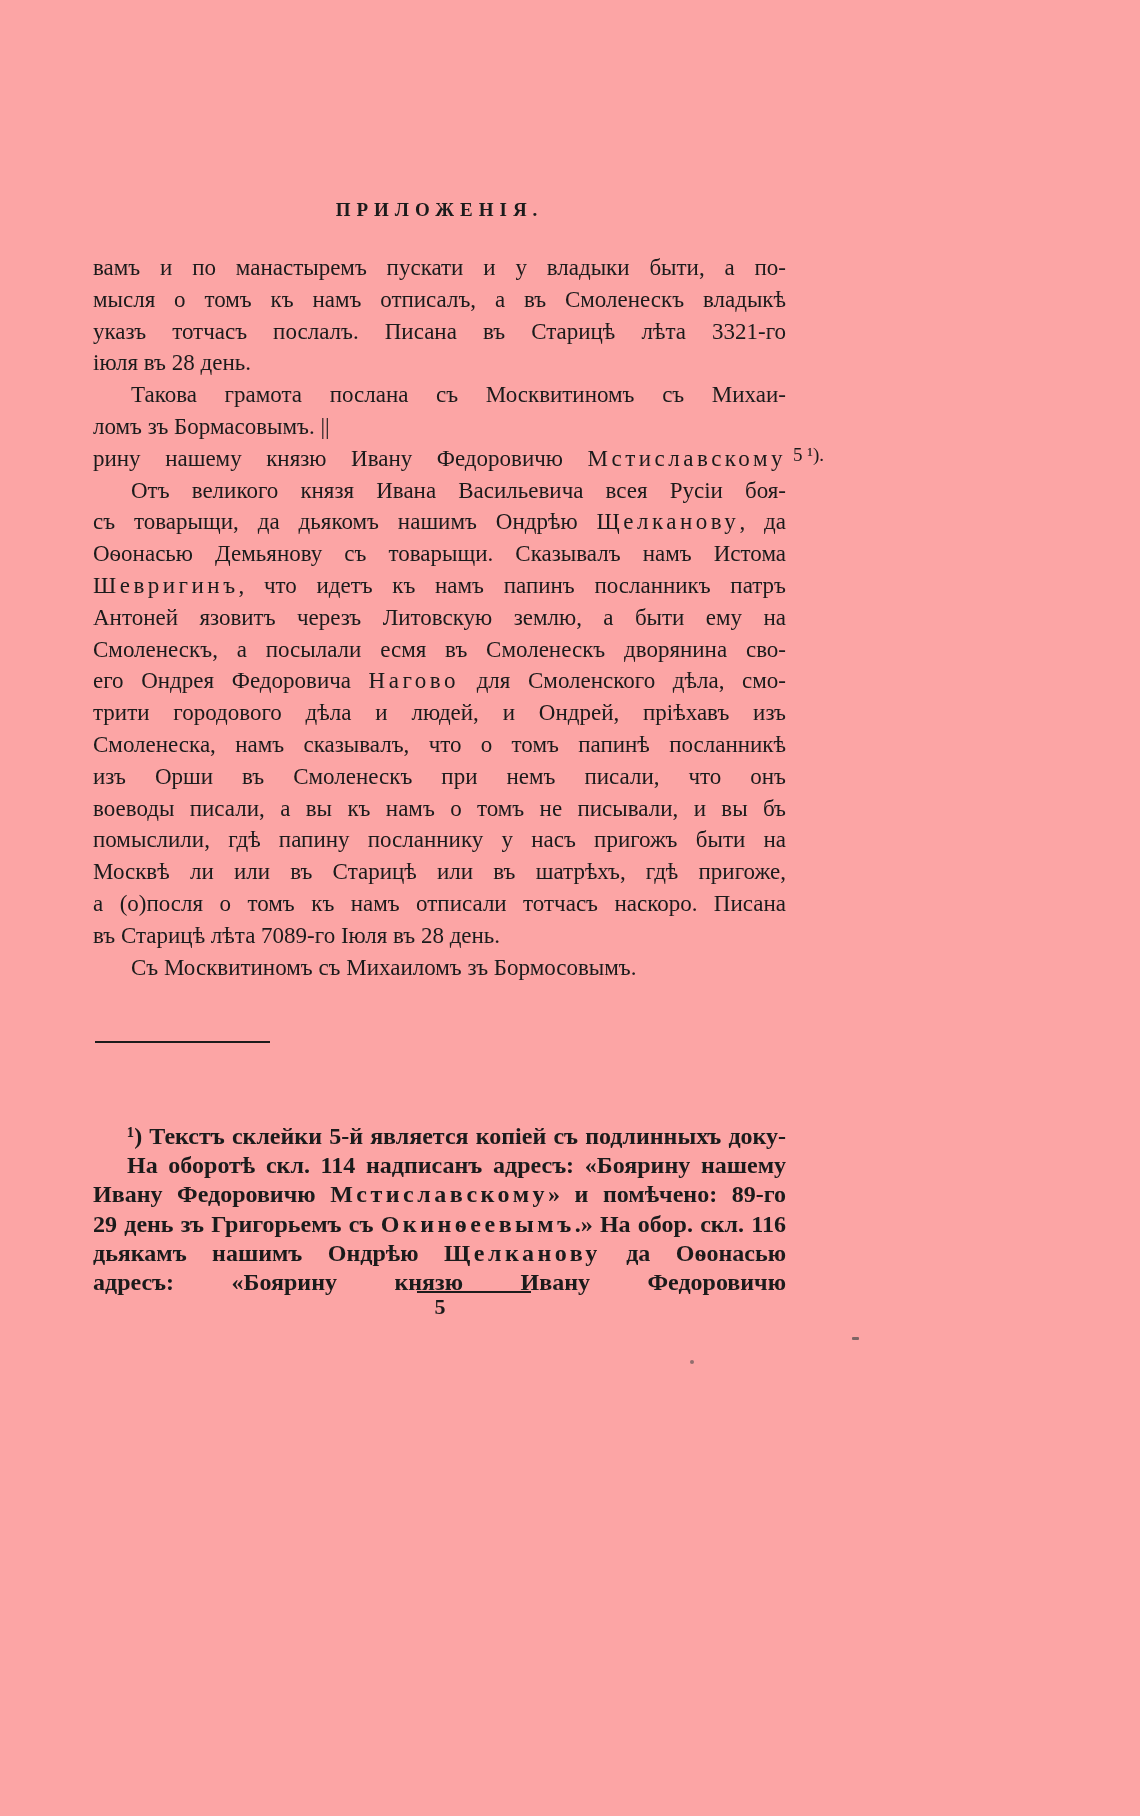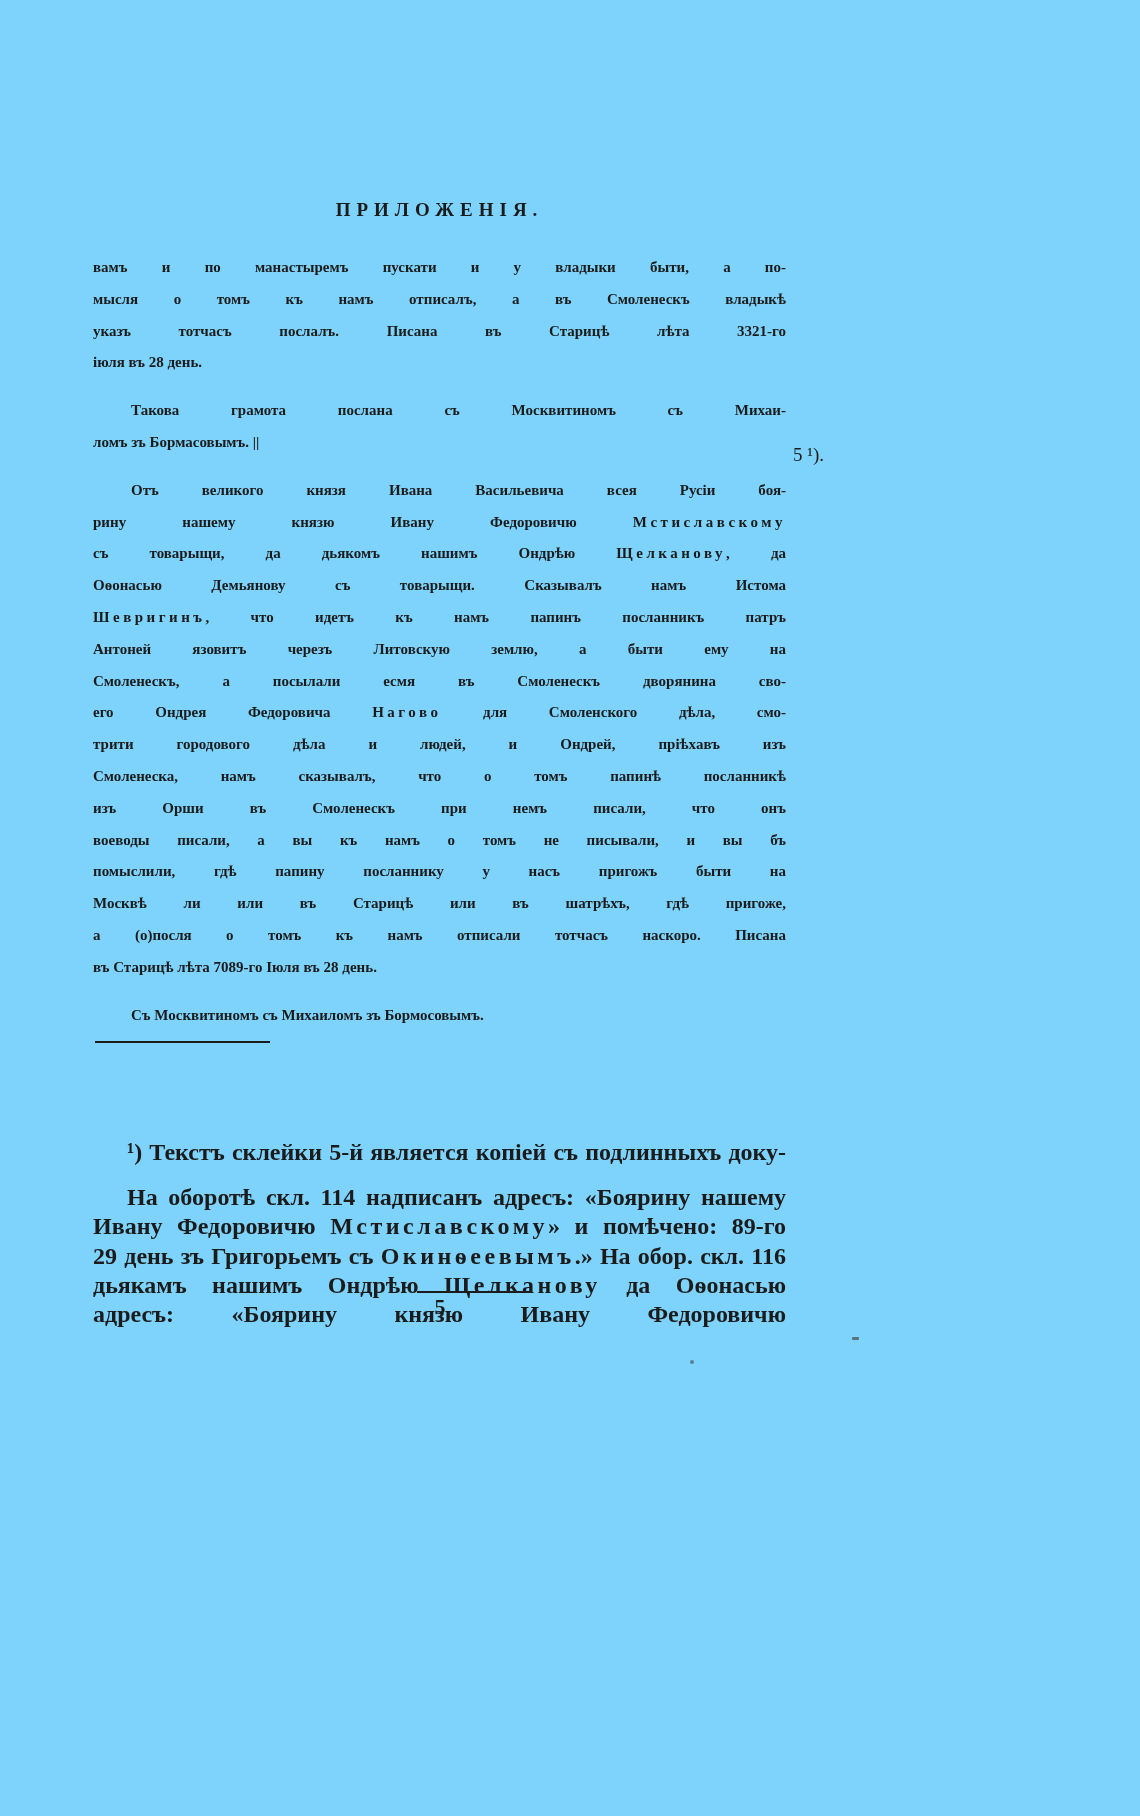--- a/index.html
+++ b/index.html
@@ -6,58 +6,58 @@
   body {
     width: 1140px;
     height: 1816px;
     background: #f8f7f4;
     position: relative;
     font-family: "Liberation Serif", serif;
   }
   .page {
     position: absolute;
     inset: 0;
-    background: #7dd3fc;
+    background: #fca5a5;
     color: #1b1b1b;
   }
   .header-title {
     position: absolute;
     top: 199px;
     left: 93px;
     width: 693px;
     text-align: center;
     font-size: 19px;
     font-weight: 700;
     letter-spacing: 6px;
   }
   .body-text {
     position: absolute;
     top: 252px;
     left: 93px;
     width: 693px;
-    font-size: 15px;
-    font-weight: 700;
+    font-size: 23px;
+    font-weight: 400;
   }
   .body-text .line {
     height: 31.8px;
     line-height: 31.8px;
     text-align: justify;
     text-align-last: justify;
     overflow: hidden;
     white-space: normal;
   }
   .footnote .line {
     height: 29.2px;
     line-height: 29.2px;
     text-align: justify;
     text-align-last: justify;
     overflow: hidden;
   }
   .line.last { text-align-last: left; }
-  .line.indent { padding-left: 38px; margin-top: 16px; }
+  .line.indent { padding-left: 38px; }
   .footnote .line.indent { padding-left: 34px; }
   .spaced { letter-spacing: 3.5px; }
   .margin-note {
     position: absolute;
     top: 444px;
     left: 793px;
     font-size: 19px;
     font-weight: 400;
     white-space: nowrap;
   }
@@ -108,22 +108,22 @@
 
   <div class="header-title">ПРИЛОЖЕНІЯ.</div>
 
   <div class="body-text" id="body-text">
       <div class="line">вамъ и по манастыремъ пускати и у владыки быти, а по-</div>
       <div class="line">мысля о томъ къ намъ отписалъ, а въ Смоленескъ владыкѣ</div>
       <div class="line">указъ тотчасъ послалъ. Писана въ Старицѣ лѣта 3321-го</div>
       <div class="line last">іюля въ 28 день.</div>
       <div class="line indent">Такова грамота послана съ Москвитиномъ съ Михаи-</div>
       <div class="line last">ломъ зъ Бормасовымъ. ||</div>
+      <div class="line"><span>рину нашему князю Ивану Федоровичю </span><span class="spaced">Мстиславскому</span></div>
       <div class="line indent">Отъ великого князя Ивана Васильевича всея Русіи боя-</div>
-      <div class="line"><span>рину нашему князю Ивану Федоровичю </span><span class="spaced">Мстиславскому</span></div>
       <div class="line"><span>съ товарыщи, да дьякомъ нашимъ Ондрѣю </span><span class="spaced">Щелканову</span><span>, да</span></div>
       <div class="line">Оѳонасью Демьянову съ товарыщи. Сказывалъ намъ Истома</div>
       <div class="line"><span class="spaced">Шевригинъ</span><span>, что идетъ къ намъ папинъ посланникъ патръ</span></div>
       <div class="line">Антоней язовитъ черезъ Литовскую землю, а быти ему на</div>
       <div class="line">Смоленескъ, а посылали есмя въ Смоленескъ дворянина сво-</div>
       <div class="line"><span>его Ондрея Федоровича </span><span class="spaced">Нагово</span><span> для Смоленского дѣла, смо-</span></div>
       <div class="line">трити городового дѣла и людей, и Ондрей, пріѣхавъ изъ</div>
       <div class="line">Смоленеска, намъ сказывалъ, что о томъ папинѣ посланникѣ</div>
       <div class="line">изъ Орши въ Смоленескъ при немъ писали, что онъ</div>
       <div class="line">воеводы писали, а вы къ намъ о томъ не писывали, и вы бъ</div>

